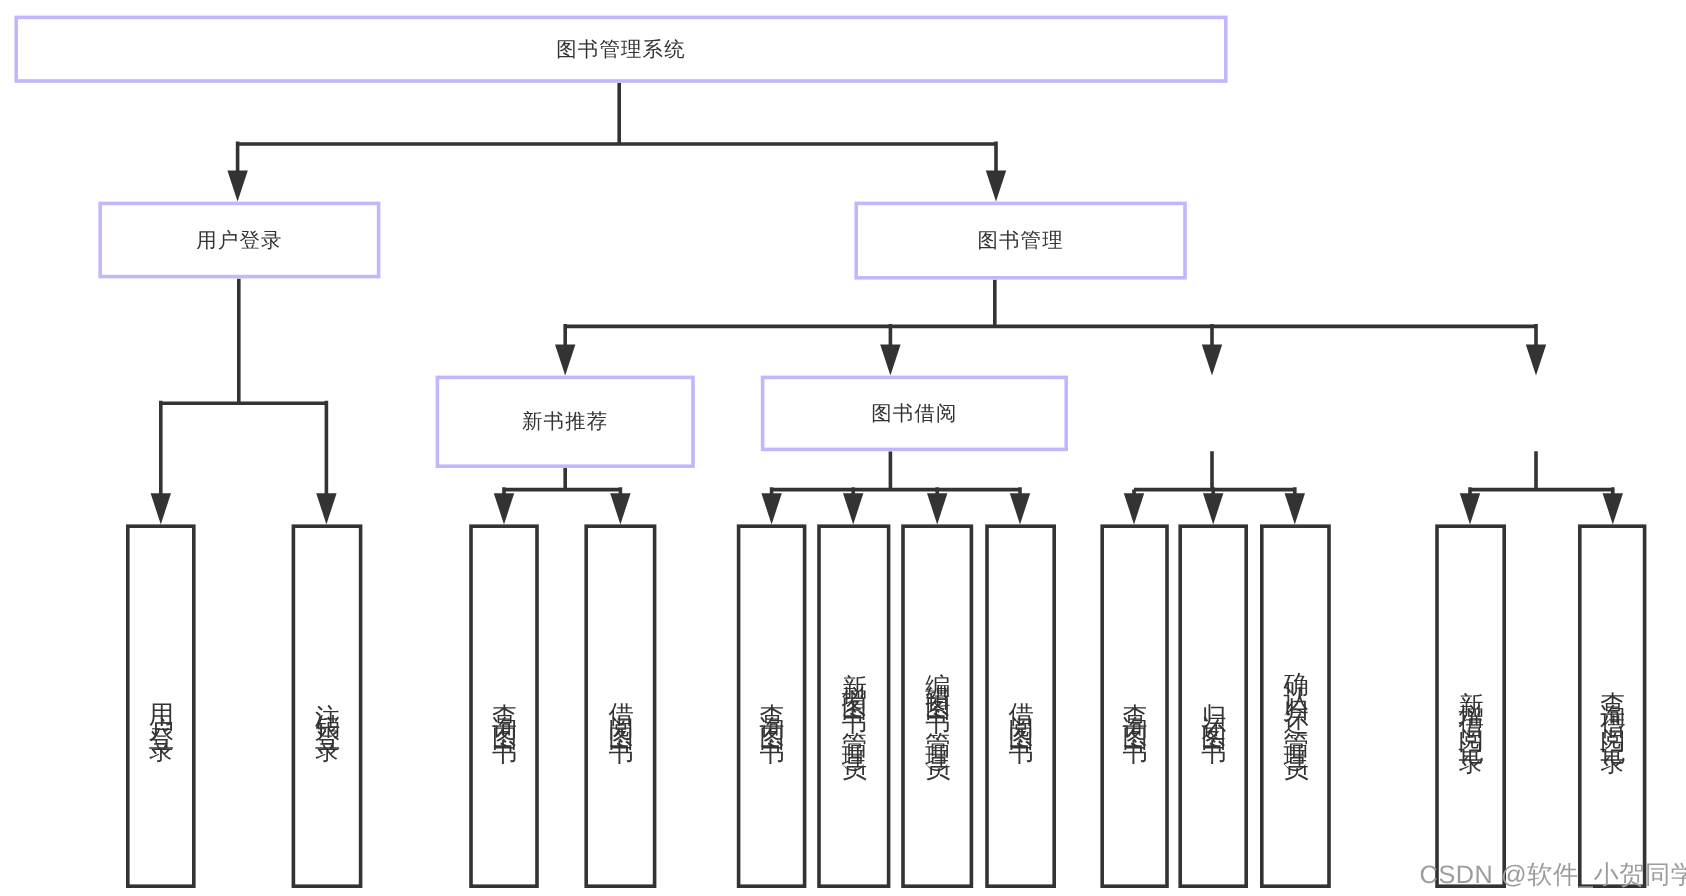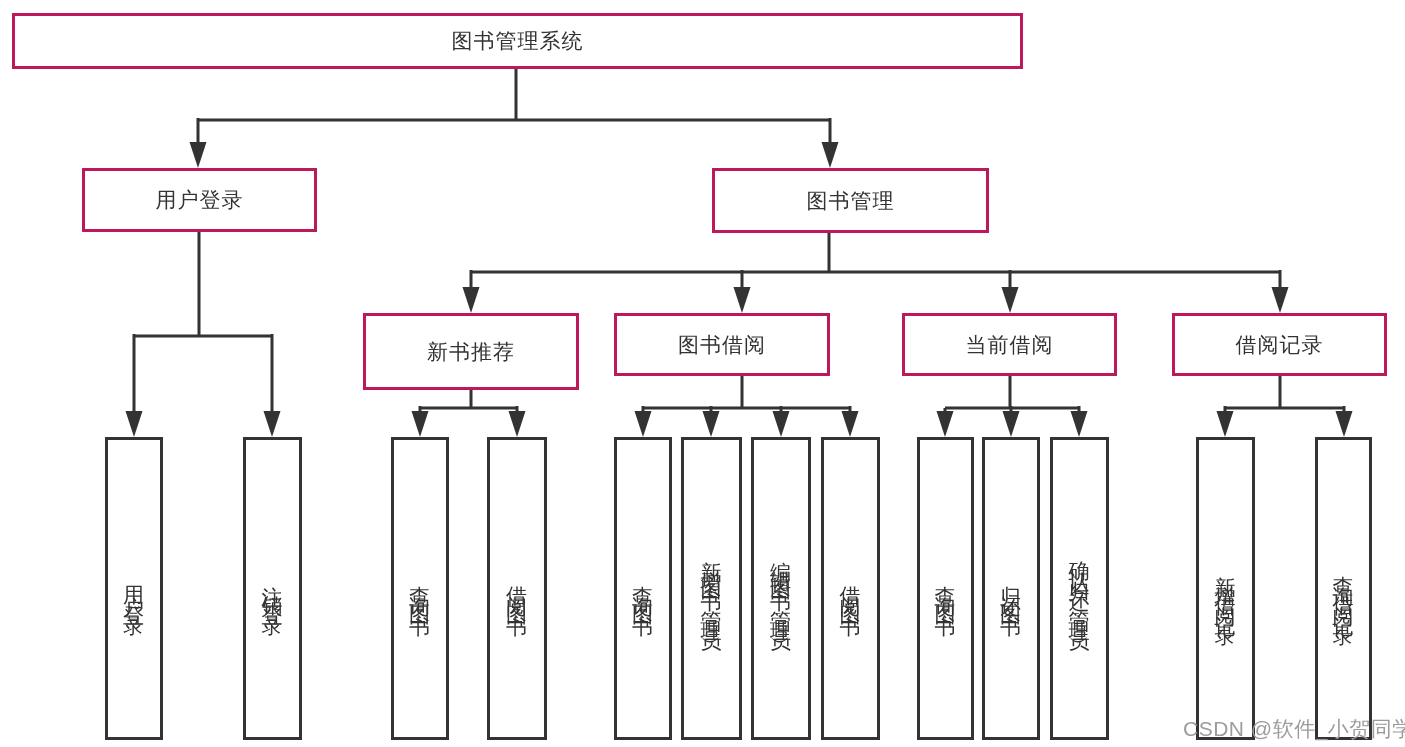--- a/index.html
+++ b/index.html
@@ -6,23 +6,23 @@
   .canvas{
     position:relative;
     width:1405px;height:747px;
     background:#ffffff;
     font-family:"Liberation Sans","DejaVu Sans",sans-serif;
     overflow:hidden;
   }
   #wires{position:absolute;left:0;top:0;z-index:1;}
   .hbox{
     position:absolute;z-index:2;box-sizing:border-box;
-    border:3px solid #be185d;background:#ffffff;
+    border:3px solid #c4b5fd;background:#ffffff;
     display:flex;align-items:center;justify-content:center;
-    font-size:21px;color:#333333;letter-spacing:1px;
+    font-size:17px;color:#333333;letter-spacing:1px;
   }
   .vbox{
     position:absolute;z-index:2;box-sizing:border-box;
     border:3px solid #333333;background:#ffffff;
     display:flex;align-items:center;justify-content:center;
     top:437px;height:303px;
   }
   .vtext{
     display:block;
     writing-mode:vertical-rl;
@@ -79,28 +79,22 @@
   <div class="hbox" style="left:82px;top:168px;width:235px;height:64px">
     <span>用户登录</span>
   </div>
   <div class="hbox" style="left:712px;top:168px;width:277px;height:65px">
     <span>图书管理</span>
   </div>
 
   <div class="hbox" style="left:363px;top:313px;width:216px;height:77px">
     <span>新书推荐</span>
   </div>
-  <div class="hbox" style="left:614px;top:313px;width:216px;height:63px">
+  <div class="hbox" style="left:634px;top:313px;width:256px;height:63px">
     <span>图书借阅</span>
-  </div>
-  <div class="hbox" style="left:902px;top:313px;width:215px;height:63px">
-    <span>当前借阅</span>
-  </div>
-  <div class="hbox" style="left:1172px;top:313px;width:215px;height:63px">
-    <span>借阅记录</span>
   </div>
 
   <div class="vbox" style="left:105px;width:58px">
     <span class="vtext">用户登录</span>
   </div>
   <div class="vbox" style="left:243px;width:59px">
     <span class="vtext">注销登录</span>
   </div>
 
   <div class="vbox" style="left:391px;width:58px">

